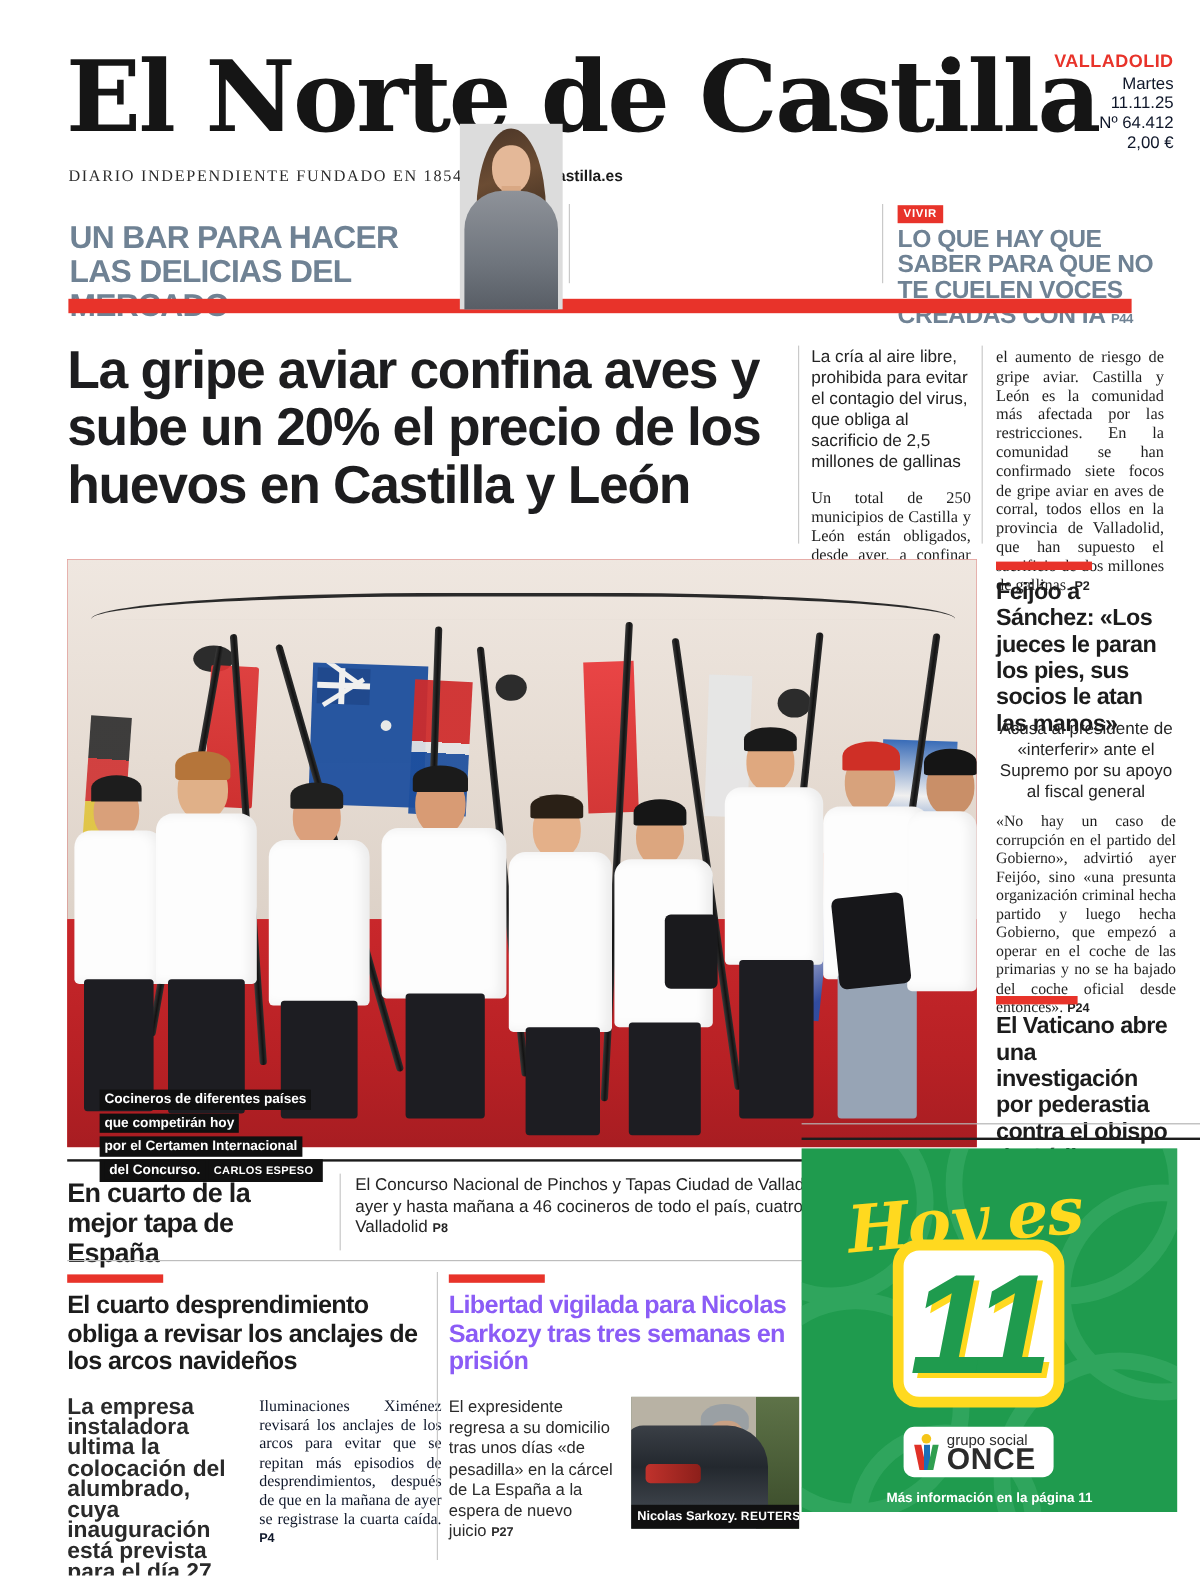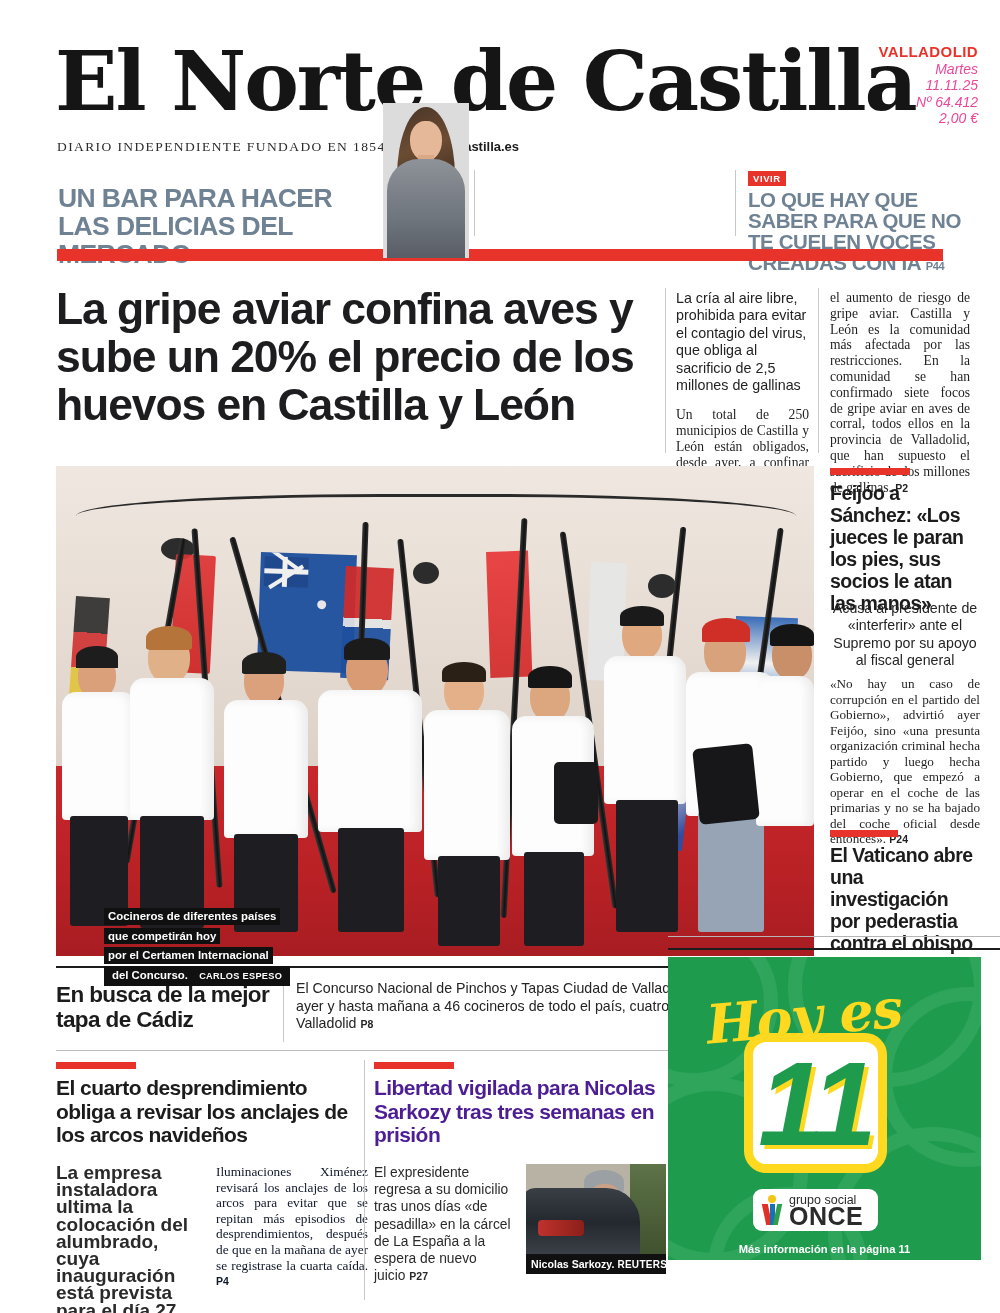--- a/index.html
+++ b/index.html
@@ -45,21 +45,21 @@
     color:#1a1a1a;
   }
   .edition {
     position:absolute; right:22px; top:44px; width:170px;
     text-align:right;
     line-height:16.5px;
   }
   .edition .city {
     font-weight:bold; font-size:15px; color:#e8332a; letter-spacing:0.4px;
   }
-  .edition .line { font-size:14px; color:#ec4899;font-style:italic; }
+  .edition .line { font-size:14px; color:#0f172a; }
 
   
   .masthead-photo {
     position:absolute; left:383px; top:103px; width:86px; height:155px;
     overflow:hidden; z-index:5;
   }
   .mp-bg { position:absolute; inset:0; background:#dcdcdc; }
   .mp-hair {
     position:absolute; left:14px; top:4px; width:58px; height:120px;
     background:linear-gradient(160deg,#4a3527 0%, #6b4c33 35%, #3a2a1e 75%);
@@ -167,21 +167,21 @@
   }
   .chef {
     position:absolute; background:#fdfdfd; border-radius:14px 14px 4px 4px;
     box-shadow:inset -6px 0 10px rgba(0,0,0,0.07);
   }
   .head { position:absolute; border-radius:46% 46% 48% 48%; }
   .legs { position:absolute; background:#1d1d22; border-radius:3px; }
   .jeans { position:absolute; background:#97a4b5; border-radius:3px; }
 
   .photo-caption {
-    position:absolute; left:77px; top:906px; width:250px; z-index:9;padding-left:27px;
+    position:absolute; left:56px; top:906px; width:250px; z-index:9;padding-left:27px;
   }
   .photo-caption span {
     display:inline-block; background:#101010; color:#fff;
     font-weight:bold; font-size:11.4px; line-height:14.5px;
     padding:1px 4px; margin-bottom:1px;
   }
   .photo-caption .credit { font-size:9.2px; letter-spacing:0.3px; }
 
   
   .tapa-rule-top { position:absolute; left:56px; top:966px; width:758px; height:2px; background:#1c1c1c; }
@@ -213,21 +213,21 @@
   .story-a .c2 {
     position:absolute; left:160px; top:0; width:152px;
     font-family:"Liberation Serif", serif;
     font-size:13.3px; line-height:15.6px; color:#0f172a; text-align:justify;
   }
   .vdiv-a { position:absolute; left:364px; top:1060px; width:1px; height:240px; background:#c8c8c8; }
 
   .story-b { position:absolute; left:374px; top:1062px; width:290px; }
   .story-b .kicker-bar { width:80px; }
   .story-b h3 {
-    font-size:21px; font-weight:bold; line-height:23.5px; letter-spacing:-0.55px; color:#4c1d95;
+    font-size:21px; font-weight:bold; line-height:23.5px; letter-spacing:-0.55px; color:#8b5cf6;
   }
   .story-b .btext {
     position:absolute; top:102px; left:0; width:138px;
     font-size:13.8px; line-height:17.2px; color:#2a2a2a;
   }
   .sark-photo {
     position:absolute; left:152px; top:102px; width:140px; height:110px;
     overflow:hidden; background:#7d8b74;
   }
   .sp-sky { position:absolute; left:0; top:0; width:140px; height:40px; background:#b8b2a4; }
@@ -466,21 +466,21 @@
     <span>que competirán hoy</span><br>
     <span>por el Certamen Internacional</span><br>
     <span>
       <span>del Concurso.</span>
       <span class="credit">CARLOS ESPESO</span>
     </span>
   </div>
 
   <div class="tapa-rule-top"></div>
   <div class="tapa">
-    <h2>En busca de la mejor tapa de Cádiz</h2>
+    <h2>En cuarto de la mejor tapa de España</h2>
     <div class="tapa-divider"></div>
     <p>
       <span>El Concurso Nacional de Pinchos y Tapas Ciudad de Valladolid reúne desde ayer y hasta mañana a 46 cocineros de todo el país, cuatro de ellos de Valladolid</span>
       <span class="pg-ref">P8</span>
     </p>
   </div>
   <div class="tapa-rule-bot"></div>
 
   <div class="story-a">
     <div class="kicker-bar"></div>

